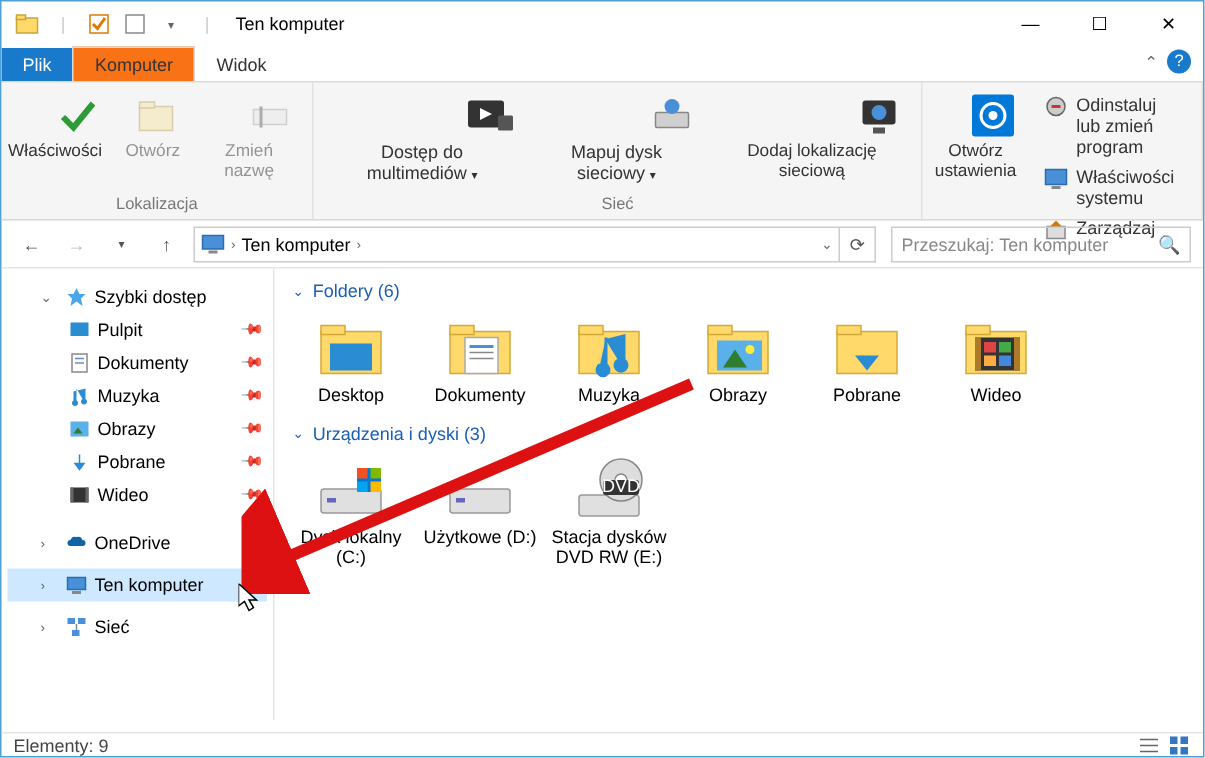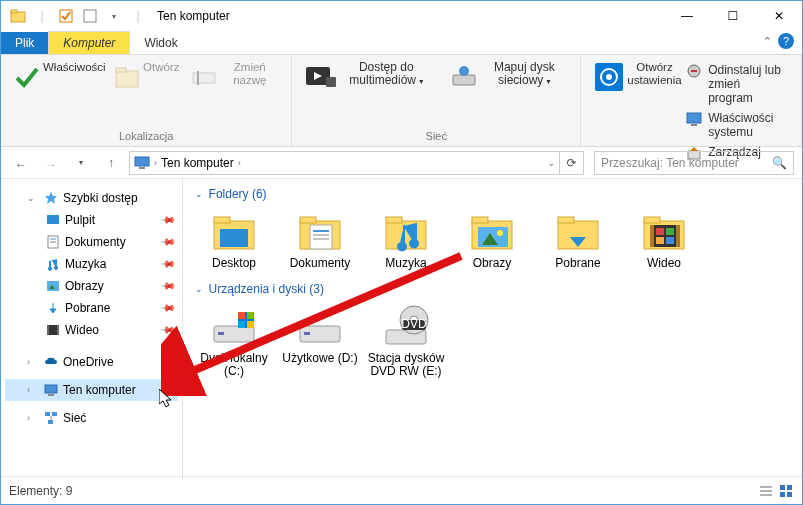--- a/index.html
+++ b/index.html
@@ -6,28 +6,28 @@
 body { background:#fff; width:803px; height:505px; border:1px solid #4da0d8; position:relative; overflow:hidden; }
 .titlebar { height:30px; display:flex; align-items:center; padding-left:6px; }
 .titlebar .qat { display:flex; gap:2px; align-items:center; }
 .titlebar .qat span { width:22px; height:22px; display:flex; align-items:center; justify-content:center; }
 .titlebar .title { margin-left:8px; color:#000; }
 .titlebar .wincontrols { margin-left:auto; display:flex; }
 .titlebar .wincontrols div { width:46px; height:30px; display:flex; align-items:center; justify-content:center; color:#000; }
 .tabs { height:24px; display:flex; align-items:flex-end; border-bottom:1px solid #d9d9d9; padding-left:0; position:relative; }
 .tab { padding:4px 14px; color:#333; cursor:default;margin-top:28px; }
 .tab.file { background:#1979ca; color:#fff; }
-.tab.active { background:#fde047; border:1px solid #d9d9d9; border-bottom:none;font-style:italic; }
+.tab.active { background:#f97316; border:1px solid #d9d9d9; border-bottom:none; }
 .tabs .help { position:absolute; right:8px; top:2px; width:16px; height:16px; border-radius:50%; background:#1979ca; color:#fff; font-size:11px; display:flex; align-items:center; justify-content:center; }
 .tabs .collapse { position:absolute; right:30px; top:4px; font-size:11px; color:#666; }
 .ribbon { height:92px; background:#f5f5f5; border-bottom:1px solid #d9d9d9; display:flex; }
 .group { border-right:1px solid #e1e1e1; padding:4px 6px; display:flex; flex-direction:column; justify-content:space-between; }
 .group .controls { display:flex; gap:4px; }
 .group .glabel { text-align:center; color:#777; font-size:11px; padding-top:2px; }
-.bigbtn { display:flex; flex-direction:row; align-items:flex-start; justify-content:flex-start; padding:2px 6px; gap:2px; min-width:48px; }
+.bigbtn { display:flex; flex-direction:column; align-items:flex-end; justify-content:flex-start; padding:2px 6px; gap:2px; min-width:48px; }
 .bigbtn .ico { width:32px; height:32px; display:flex; align-items:center; justify-content:center; }
 .bigbtn .lbl { text-align:center; font-size:11.5px; line-height:13px; color:#333; }
 .smallbtn { display:flex; align-items:flex-start; gap:6px; padding:2px 4px; font-size:11.5px; color:#333; }
 .smallbtn .sico { width:16px; height:16px; display:flex; align-items:center; justify-content:center; }
 .syscol { display:flex; flex-direction:column; gap:2px; padding:2px 4px; }
 .addressbar { height:32px; border-bottom:1px solid #e5e5e5; display:flex; align-items:center; padding:0 8px; gap:6px; }
 .navbtn { width:24px; height:24px; display:flex; align-items:center; justify-content:center; color:#555; }
 .crumbs { flex:1; height:24px; border:1px solid #ccc; display:flex; align-items:center; padding:0 4px; gap:4px; }
 .crumbs .sep { color:#666; font-size:9px; }
 .refresh { width:24px; height:24px; border:1px solid #ccc; border-left:none; display:flex; align-items:center; justify-content:center; color:#555; }
@@ -43,21 +43,21 @@
 .navitem .pin { margin-left:auto; color:#888; font-size:10px; transform:rotate(45deg); }
 .navitem.sel { background:#cde8ff; }
 .main { flex:1; padding:8px 12px; overflow:hidden; position:relative; }
 .section { margin-bottom:12px; }
 .section .shdr { display:flex; align-items:center; gap:6px; color:#1a5fb4; font-size:12px; margin-bottom:6px; }
 .section .shdr .sarrow { font-size:9px; }
 .items { display:flex; flex-wrap:wrap; gap:8px; }
 .item { width:78px; display:flex; flex-direction:column; align-items:center; text-align:center; gap:2px; }
 .item .iico { width:48px; height:48px; display:flex; align-items:center; justify-content:center; }
 .item .ilbl { font-size:12px; line-height:13px; }
-.statusbar { position:absolute; bottom:0; left:0; right:0; height:28px; border-top:1px solid #e5e5e5; display:flex; align-items:center; padding:0 8px; color:#444; }
+.statusbar { position:absolute; bottom:0; left:0; right:0; height:16px; border-top:1px solid #e5e5e5; display:flex; align-items:center; padding:0 8px; color:#444; }
 .statusbar .viewbtns { margin-left:auto; display:flex; gap:4px; color:#555; }
 svg { display:block; }
 .arrow-annotation { position:absolute; pointer-events:none; z-index:100; }
 .cursor { position:absolute; z-index:101; }
 </style>
 </head>
 <body>
 
 <div class="titlebar">
   <div class="qat">
@@ -144,20 +144,30 @@
       </div>
       <div class="bigbtn">
         <div class="ico">
             <svg width="28" height="28">
               <rect x="3" y="12" width="22" height="10" fill="#d0d0d0" stroke="#888" rx="1"></rect>
               <circle cx="14" cy="8" r="5" fill="#4a90d9"></circle>
             </svg>
           </div>
         <div class="lbl"><span>Mapuj dysk sieciowy</span> <span style="font-size:8px;">▾</span></div>
       </div>
+      <div class="bigbtn">
+        <div class="ico">
+            <svg width="28" height="28">
+              <rect x="3" y="4" width="22" height="16" fill="#333" rx="2"></rect>
+              <rect x="10" y="22" width="8" height="4" fill="#555"></rect>
+              <circle cx="14" cy="12" r="5" fill="#4a90d9"></circle>
+            </svg>
+          </div>
+        <div class="lbl">Dodaj lokalizację sieciową</div>
+      </div>
     </div>
     <div class="glabel">Sieć</div>
   </div>
   <div class="group" style="flex:1;">
     <div class="controls">
       <div class="bigbtn">
         <div class="ico">
             <svg width="32" height="32">
               <rect x="2" y="2" width="28" height="28" fill="#0078d7" rx="2"></rect>
               <circle cx="16" cy="16" r="8" fill="none" stroke="#fff" stroke-width="2"></circle>

